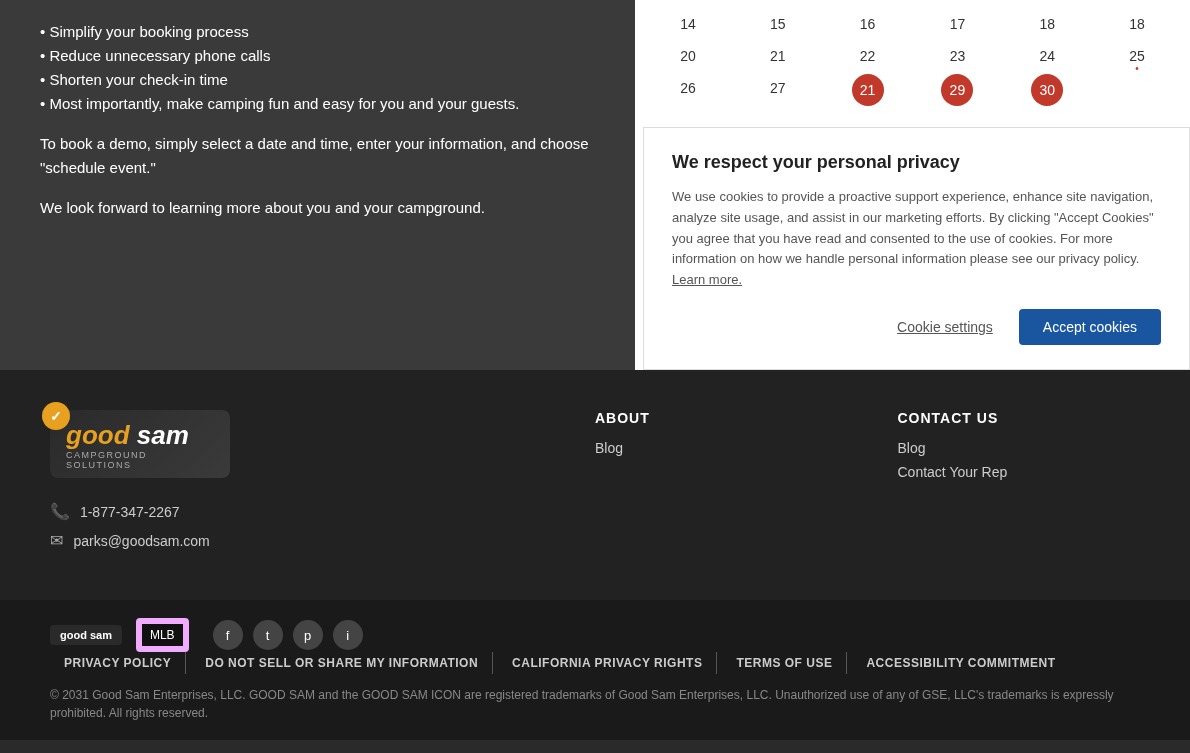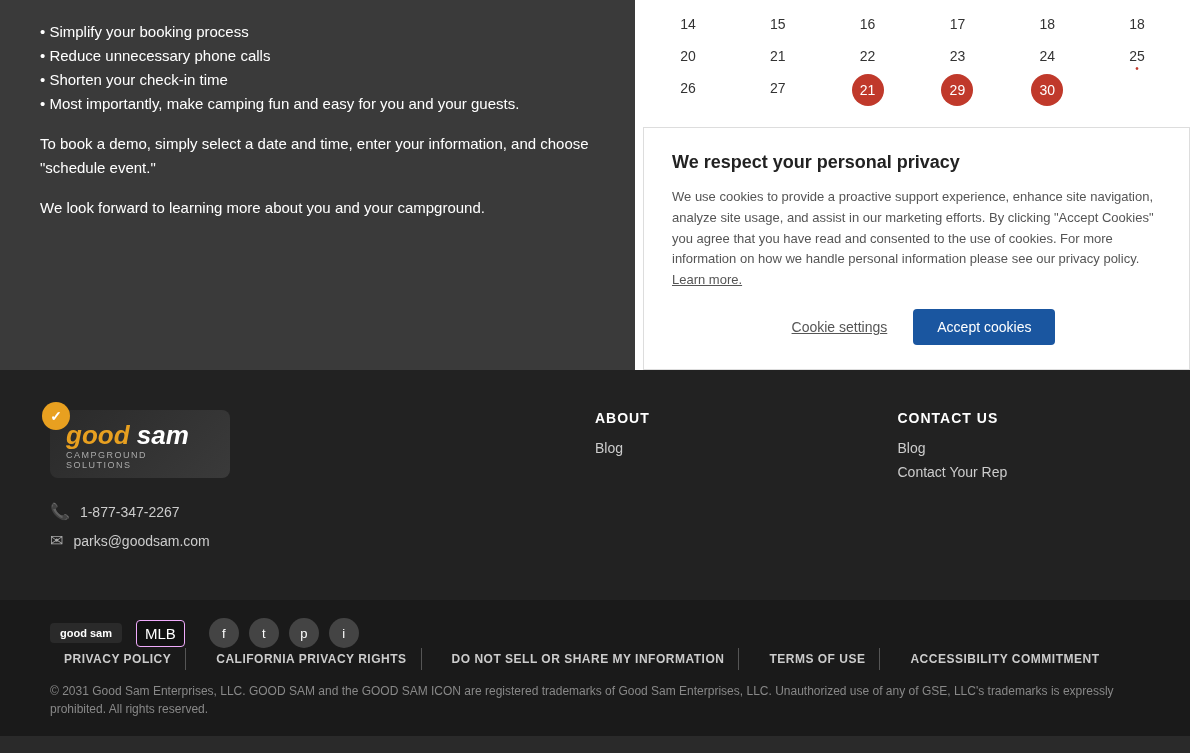--- a/index.html
+++ b/index.html
@@ -109,21 +109,21 @@
     }
 
     .privacy-overlay a {
       color: #555;
       text-decoration: underline;
     }
 
     .privacy-buttons {
       display: flex;
       gap: 12px;
-      justify-content: center;
+      justify-content: flex-end;
     }
 
     .btn-cookie-settings {
       background: none;
       border: none;
       color: #555;
       font-size: 14px;
       text-decoration: underline;
       cursor: pointer;
       padding: 8px 14px;
@@ -233,23 +233,23 @@
       padding: 4px 10px;
       font-size: 11px;
       color: #fff;
       font-weight: bold;
     }
 
     .mlb-logo {
       background: #111;
       border-radius: 4px;
       padding: 4px 8px;
-      font-size: 15px;
-      color: #fff;
-      border: 1px solid #f0abfc;
+      font-size: 12px;
+      color: #fff;
+      border: 6px solid #f0abfc;
     }
 
     .social-icons {
       display: flex;
       gap: 10px;
       margin-right: 20px;
     }
 
     .social-icon {
       width: 30px;
@@ -259,21 +259,21 @@
       display: flex;
       align-items: center;
       justify-content: center;
       font-size: 13px;
       color: #fff;
       cursor: pointer;
     }
 
     .footer-legal-links {
       display: flex;
-      gap: 16px;
+      gap: 5px;
       flex-wrap: wrap;
       align-items: center;
     }
 
     .legal-link {
       color: #ccc;
       font-size: 12px;
       text-decoration: none;
       padding: 4px 14px;
       border-right: 1px solid #555;
@@ -451,20 +451,20 @@
       <div class="mlb-logo">MLB</div>
     </div>
     <div class="social-icons">
       <div class="social-icon">f</div>
       <div class="social-icon">t</div>
       <div class="social-icon">p</div>
       <div class="social-icon">i</div>
     </div>
     <div class="footer-legal-links">
       <a href="#" class="legal-link">PRIVACY POLICY</a>
+      <a href="#" class="legal-link">DO NOT SELL OR SHARE MY INFORMATION</a>
       <a href="#" class="legal-link">CALIFORNIA PRIVACY RIGHTS</a>
-      <a href="#" class="legal-link">DO NOT SELL OR SHARE MY INFORMATION</a>
       <a href="#" class="legal-link">TERMS OF USE</a>
       <a href="#" class="legal-link">ACCESSIBILITY COMMITMENT</a>
     </div>
   </div>
   <div class="footer-copyright">© 2031 Good Sam Enterprises, LLC. GOOD SAM and the GOOD SAM ICON are registered trademarks of Good Sam Enterprises, LLC. Unauthorized use of any of GSE, LLC's trademarks is expressly prohibited. All rights reserved.</div>
 </div>
 
 </body></html>

